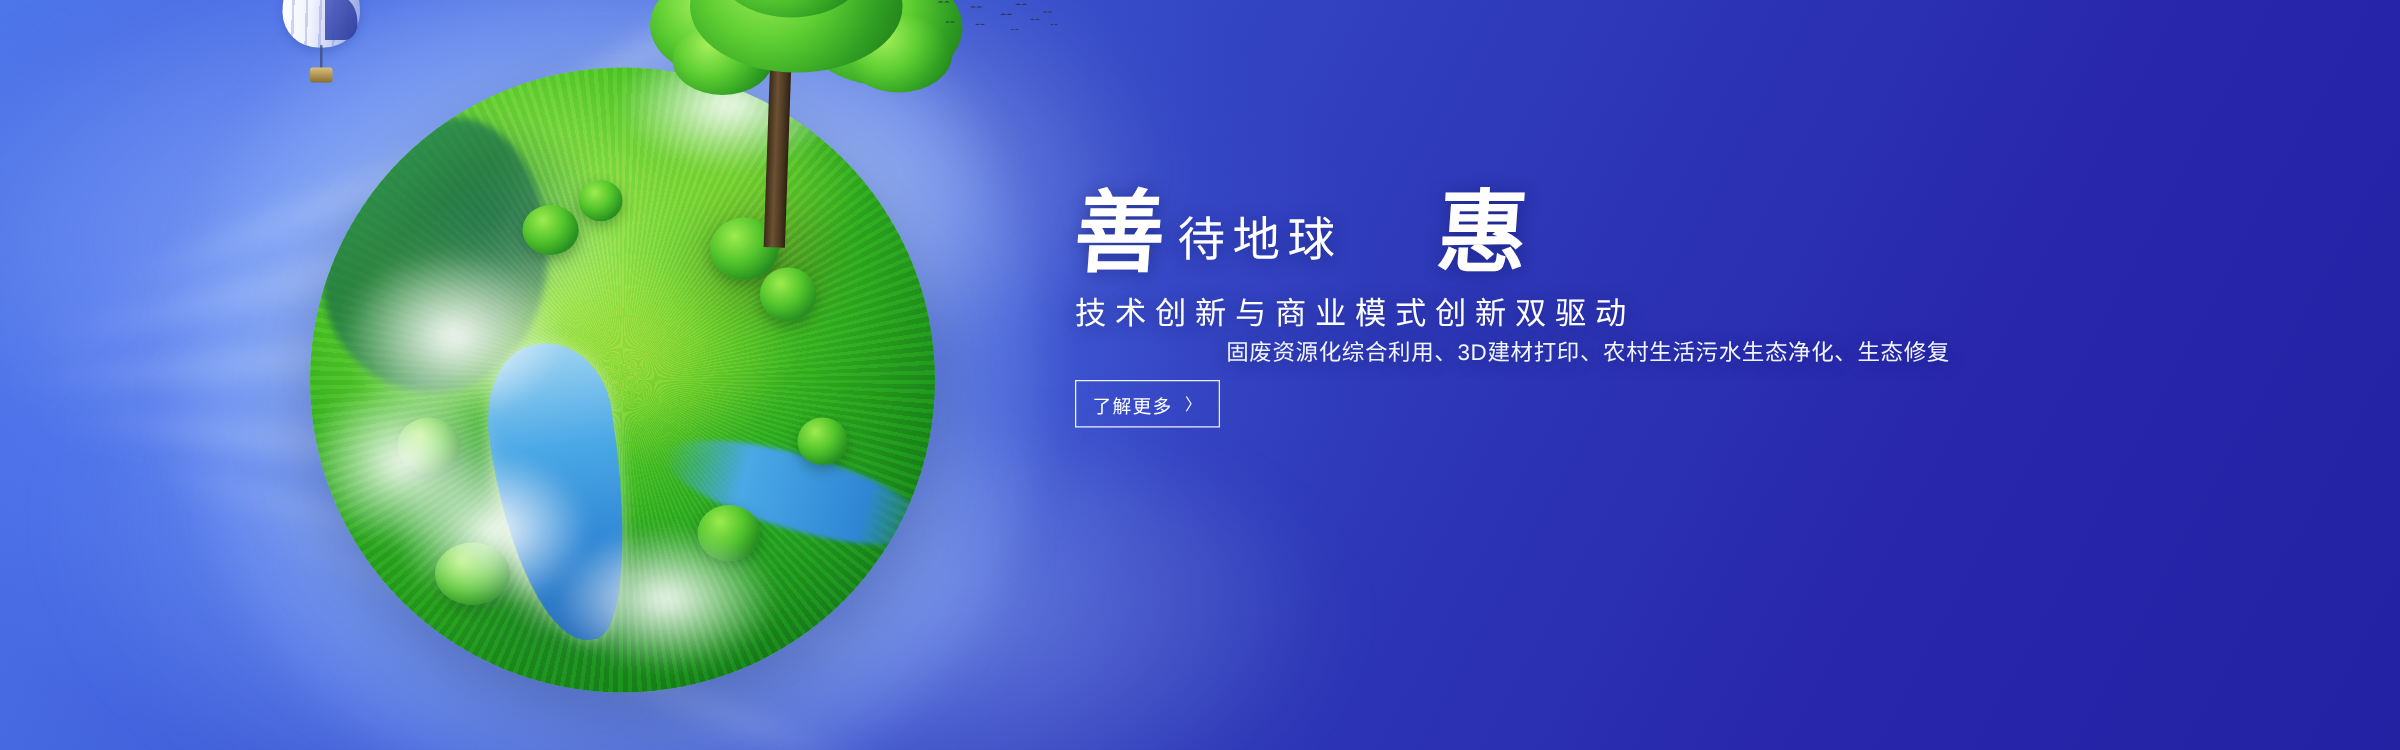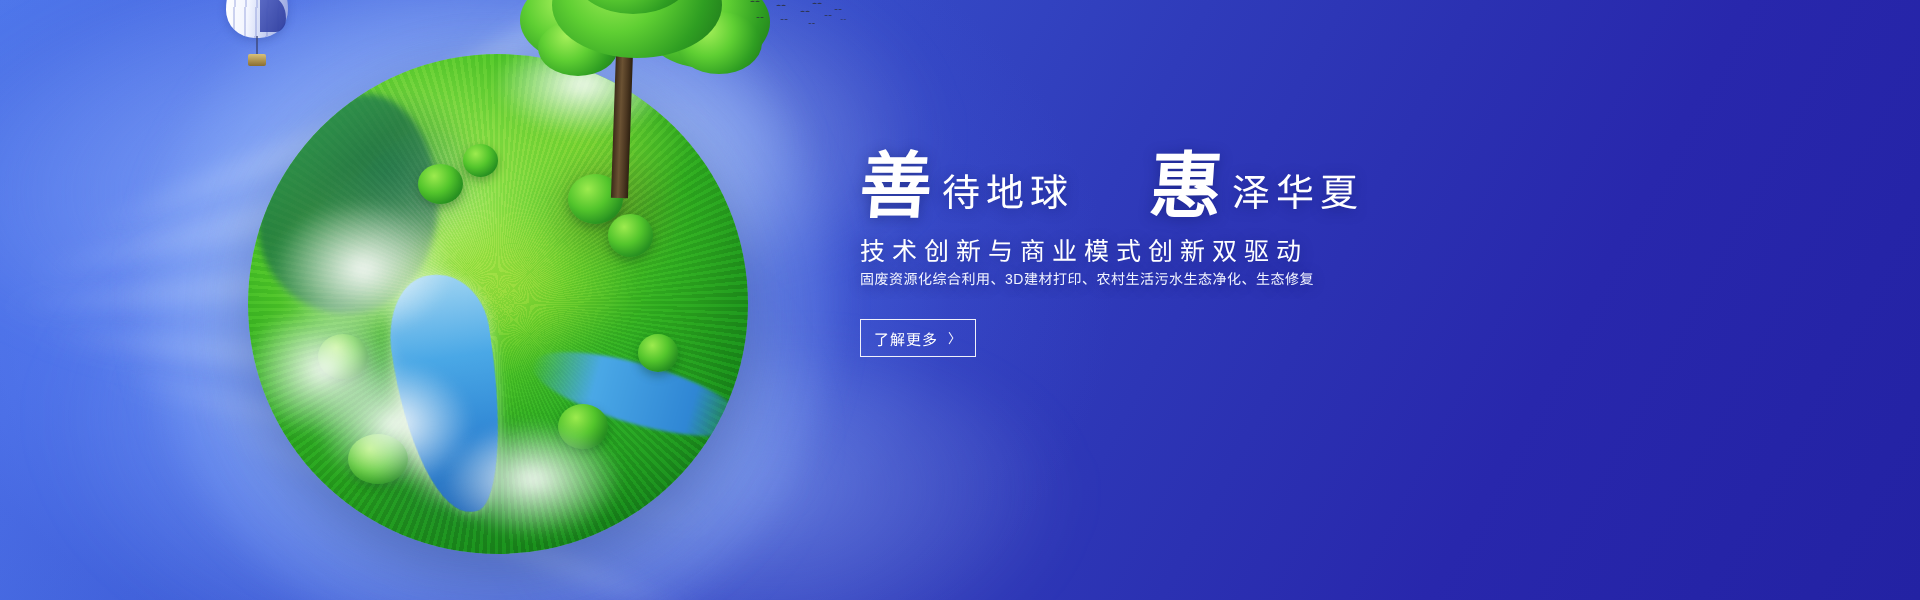--- a/index.html
+++ b/index.html
@@ -222,23 +222,24 @@
     letter-spacing:6px; padding-bottom:8px; margin-left:10px;
   }
   .hl-gap { width:44px; }
 
   .subtitle {
     font-size:25px; font-weight:400; letter-spacing:7px;
     line-height:1.4; white-space:nowrap;
   }
 
   .desc {
-    font-size:14px; font-weight:400; letter-spacing:0.5px;
-    line-height:1.5; margin-bottom:29px; white-space:nowrap;
+    font-size:18px; font-weight:400; letter-spacing:0.5px;
+    line-height:1.5; margin-bottom:8px; white-space:nowrap;
     color:#f2f4ff;
+    text-align:right;
   }
 
   .cta {
     display:inline-flex; align-items:center; justify-content:center; gap:10px;
     width:116px; height:38px;
     border:1px solid rgba(255,255,255,0.92);
     background:transparent; color:#ffffff;
     font-size:15px; letter-spacing:1px;
     cursor:pointer; text-decoration:none;
     font-family:"Liberation Sans","DejaVu Sans",sans-serif;
@@ -344,21 +345,20 @@
   <div class="copy">
 
     <div class="headline">
       <span class="hl-group">
         <span class="hl-big">善</span>
         <span class="hl-small">待地球</span>
       </span>
       <span class="hl-gap"></span>
       <span class="hl-group">
         <span class="hl-big">惠</span>
-        <span class="hl-small">泽华夏</span>
       </span>
     </div>
 
     <div class="subtitle">技术创新与商业模式创新双驱动</div>
 
     <div class="desc">固废资源化综合利用、3D建材打印、农村生活污水生态净化、生态修复</div>
 
     <a class="cta" href="#">
       <span>了解更多</span>
       <span class="chev">〉</span>

